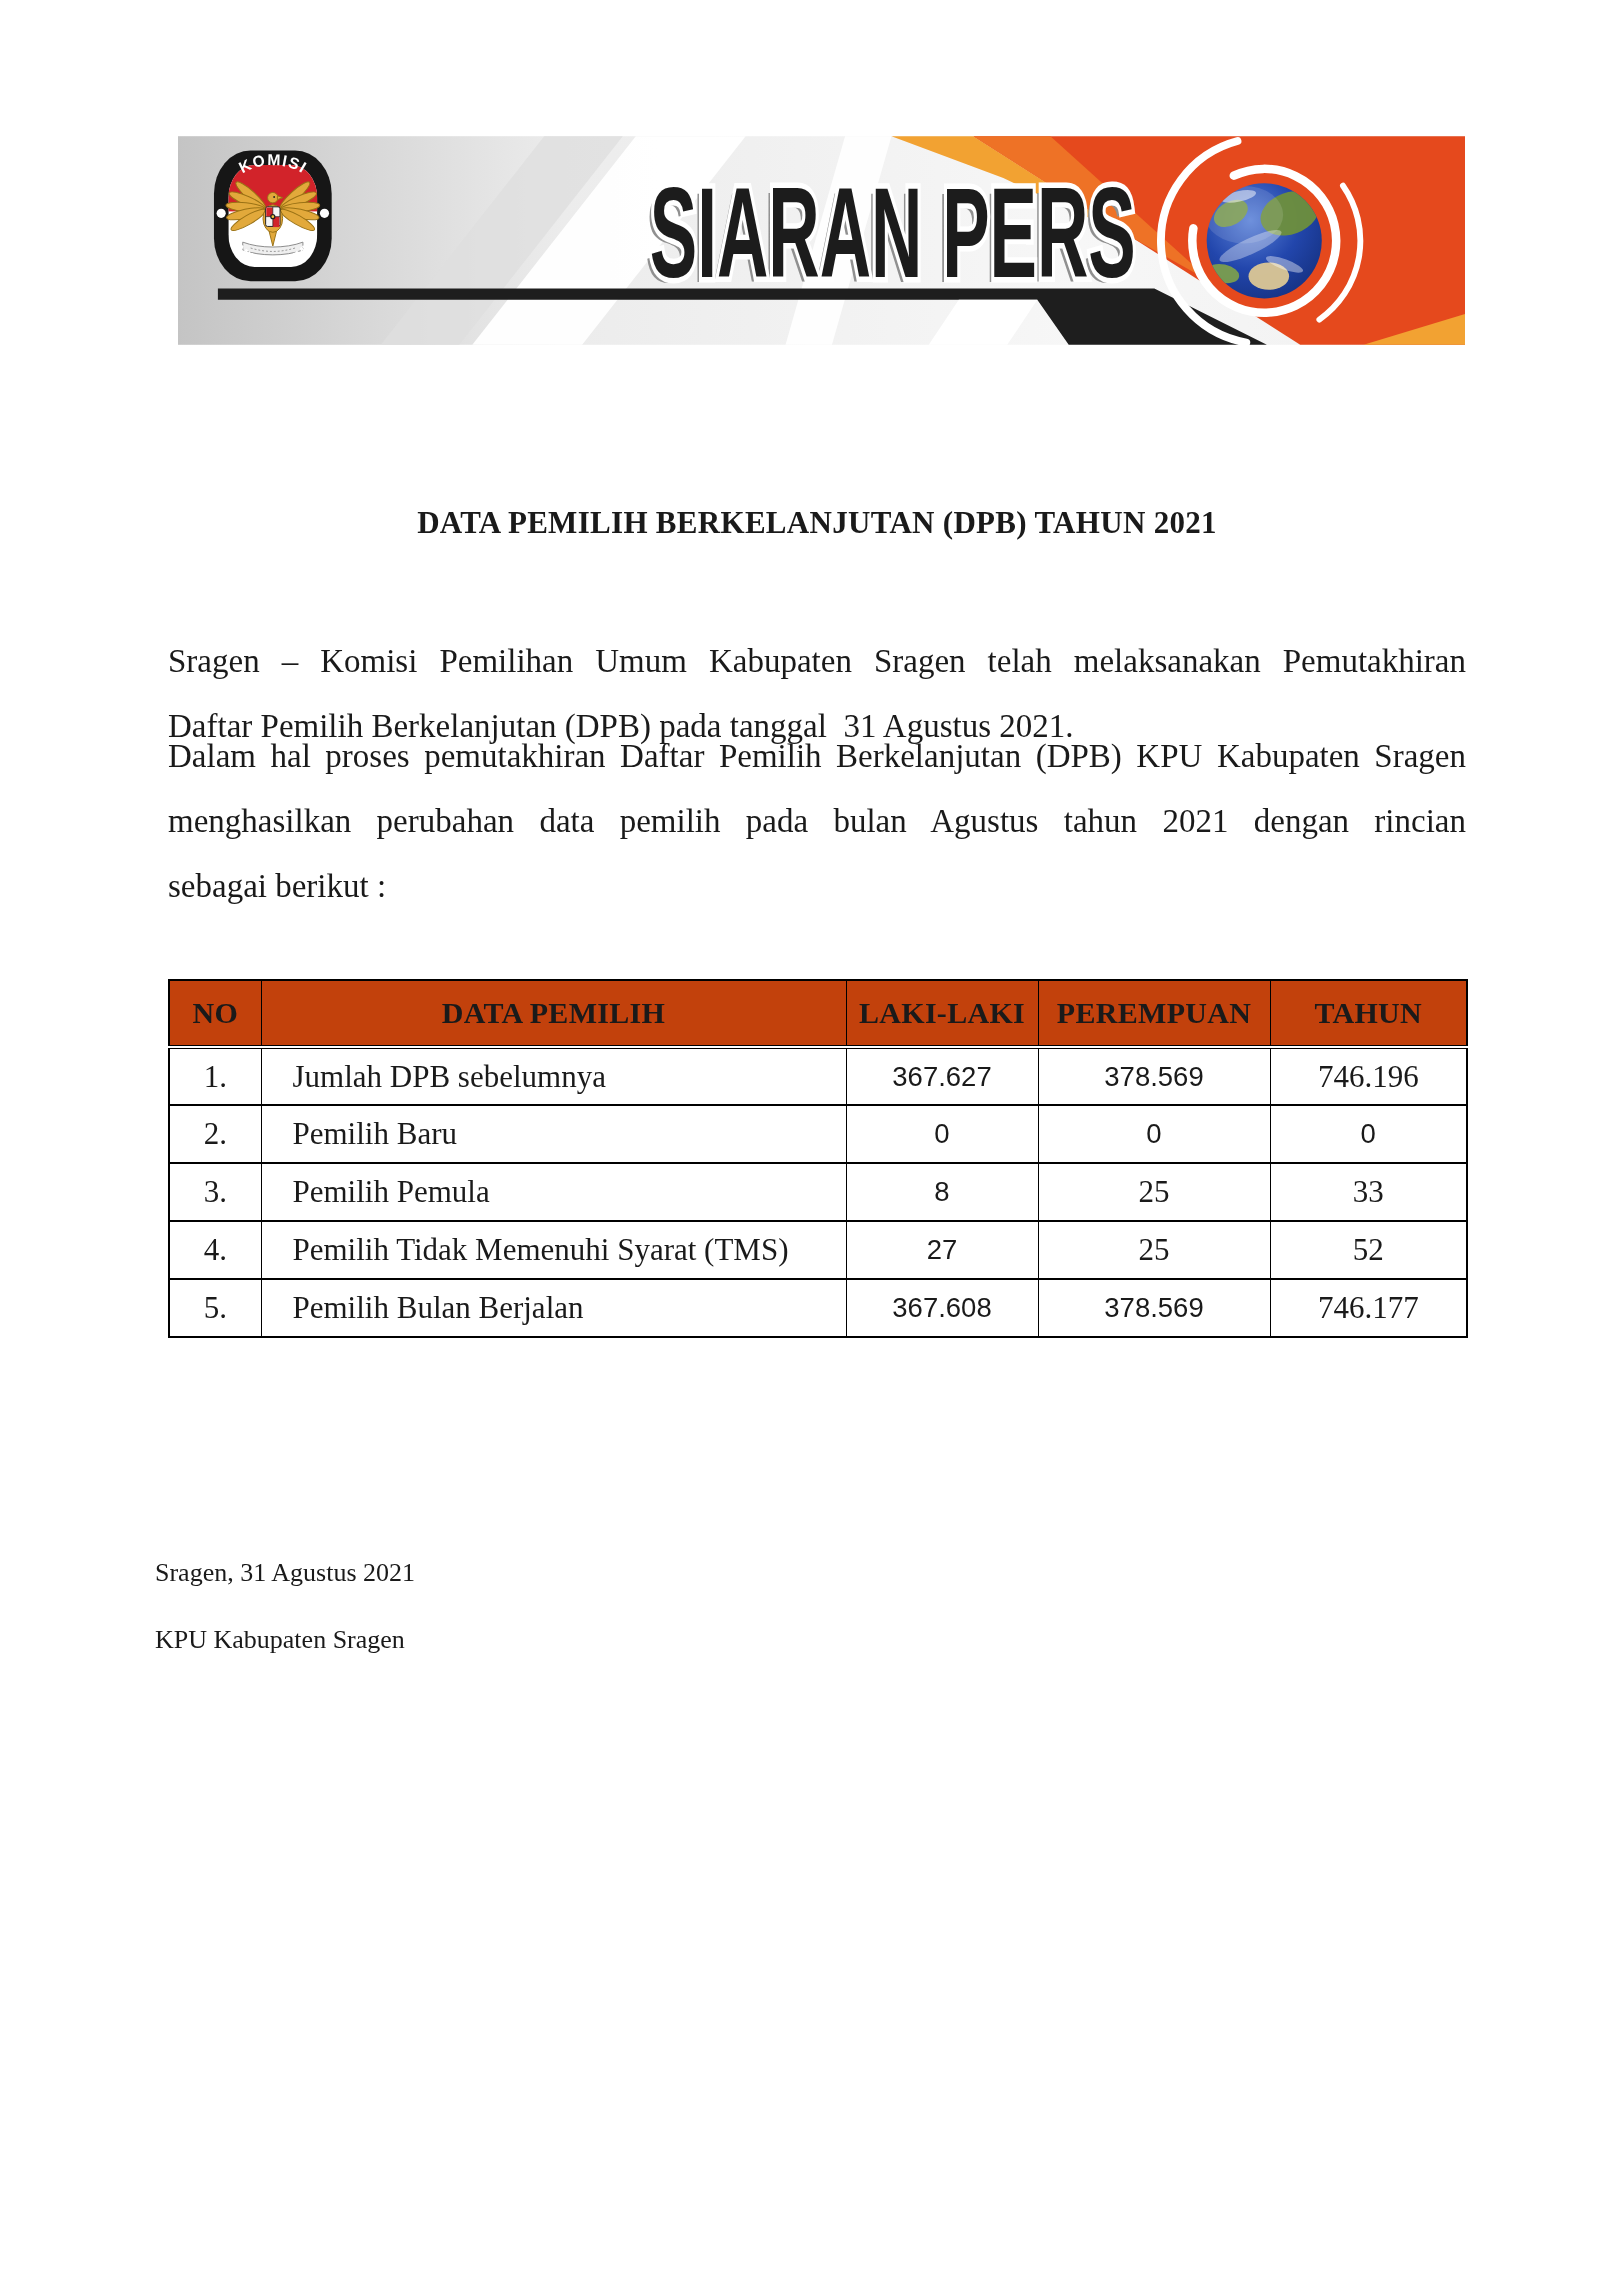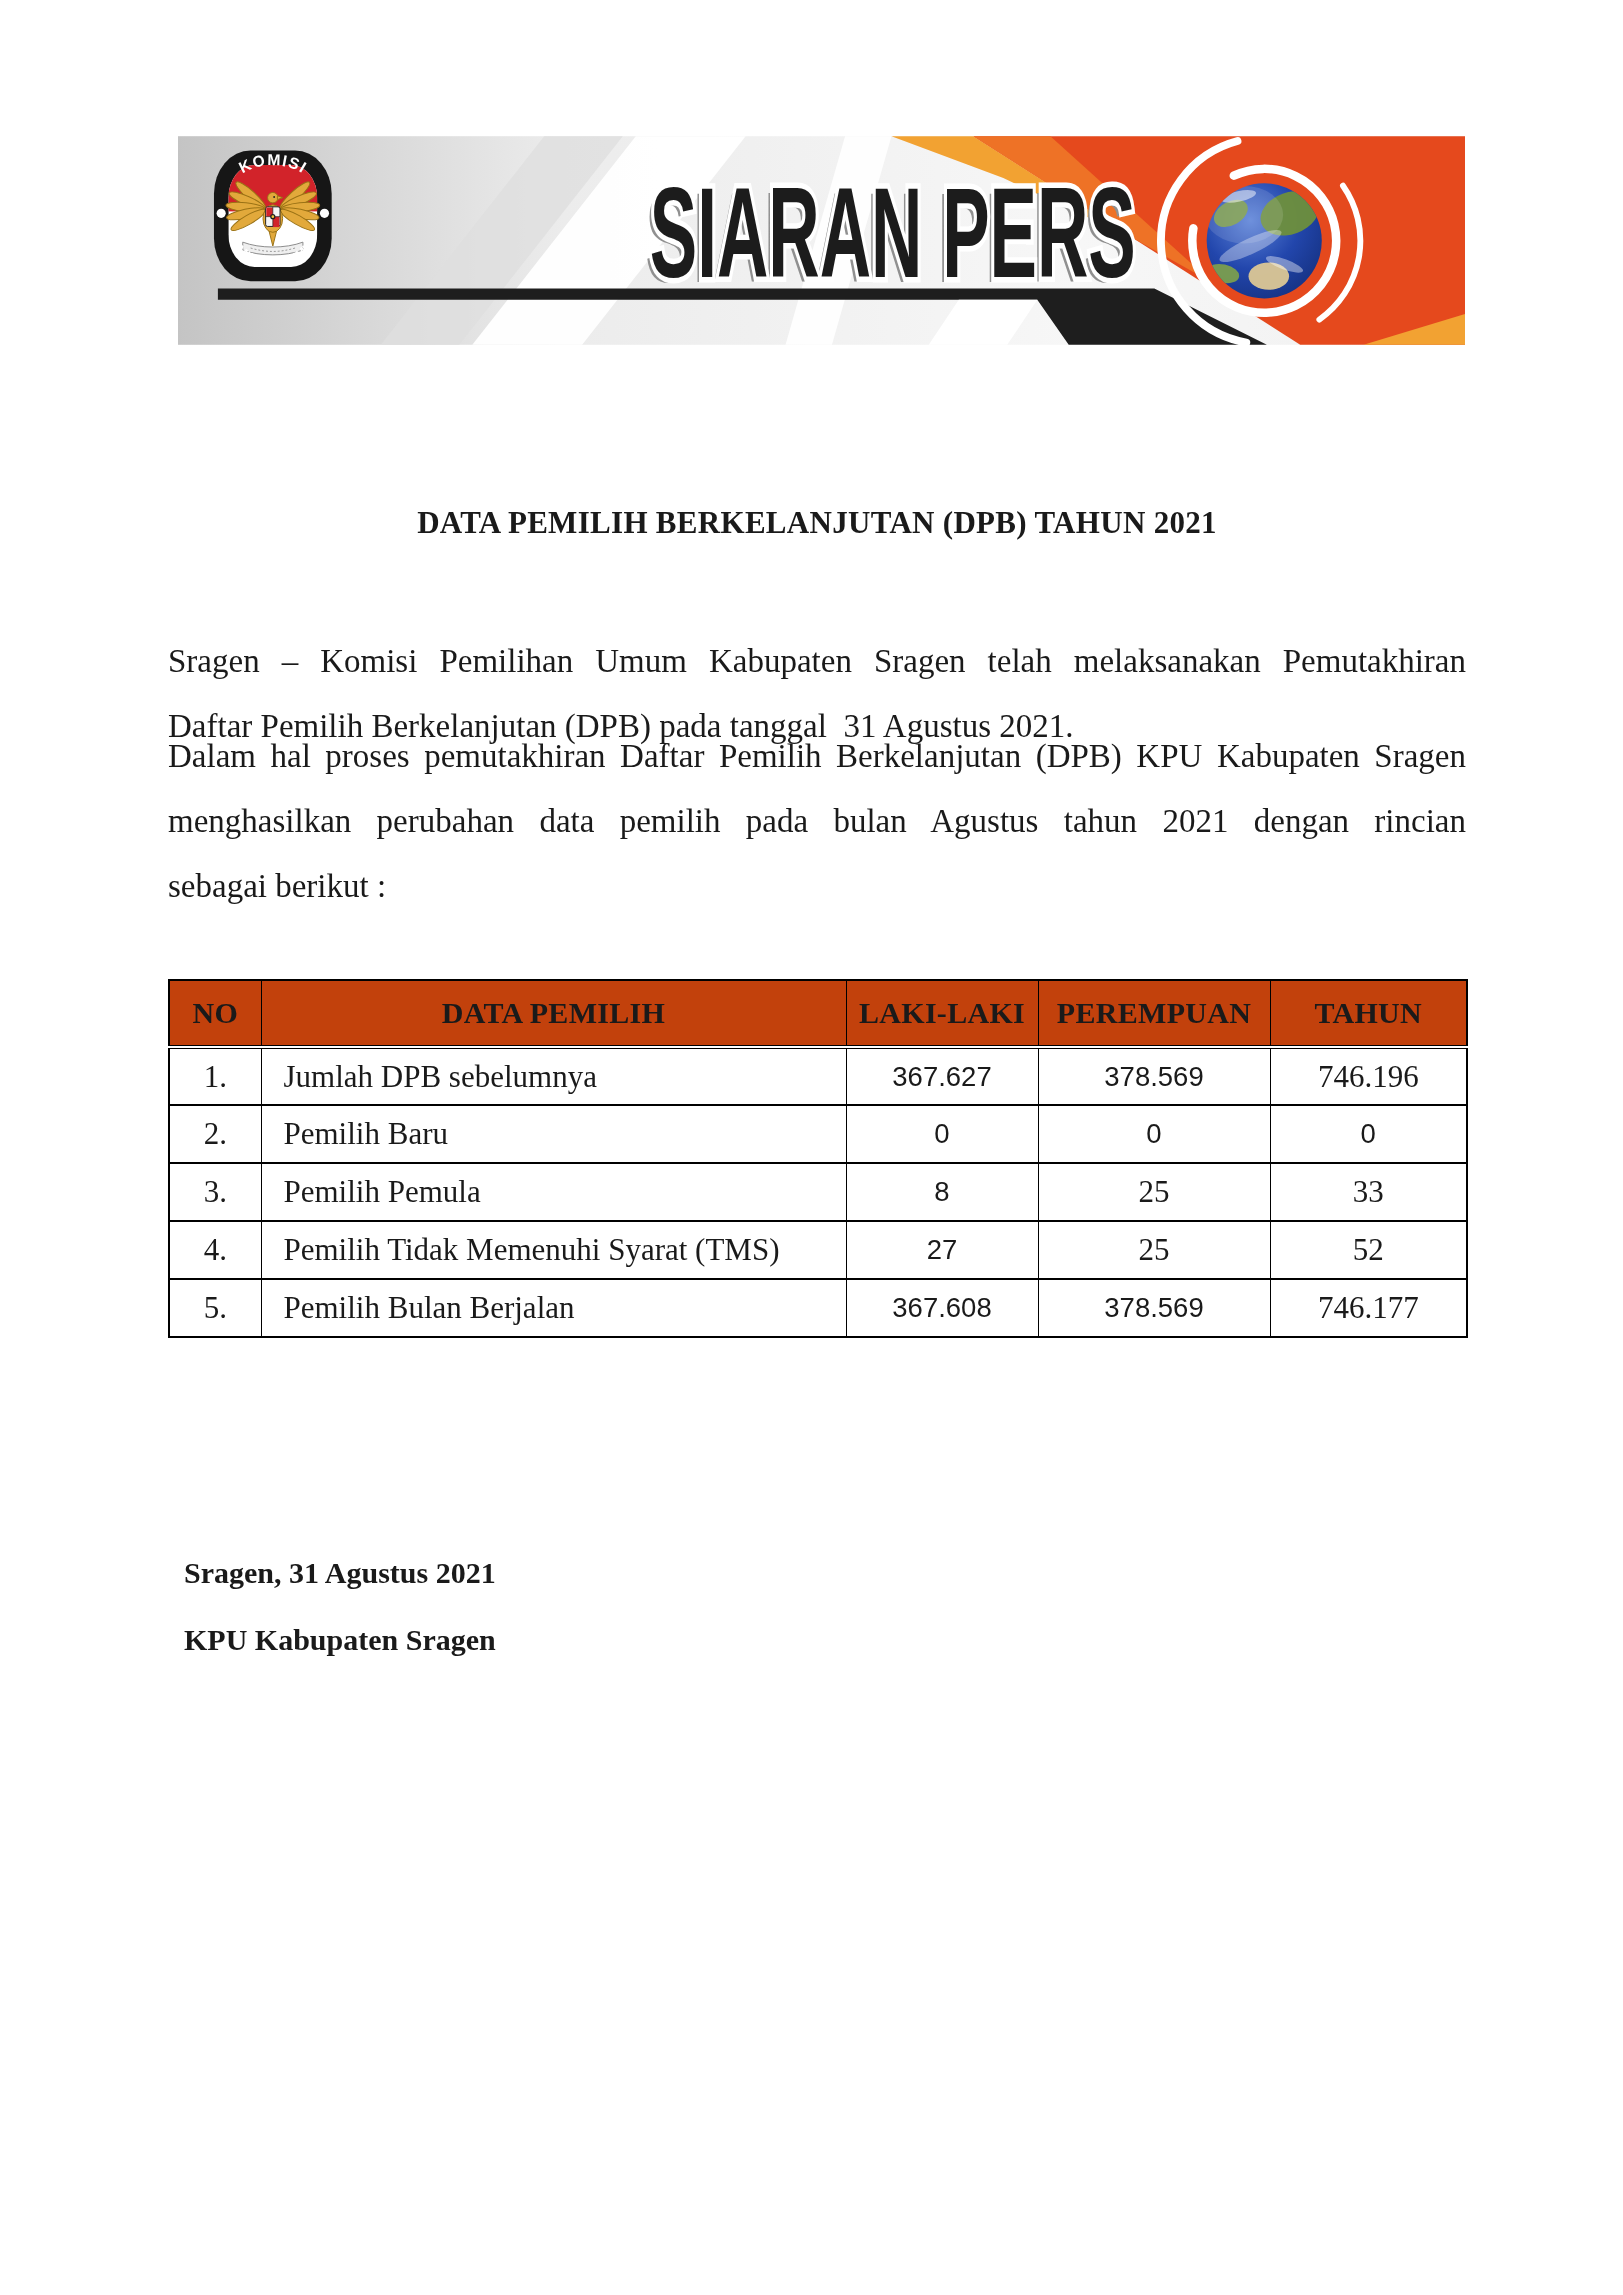--- a/index.html
+++ b/index.html
@@ -34,25 +34,25 @@
     overflow:hidden;vertical-align:middle;
   }
   #dpb-table{border:2.6px solid #000;}
   #dpb-table thead th{
     background:#c2410c;font-weight:bold;font-size:30px;
     border-bottom:4.6px double #000;text-align:center;letter-spacing:0.3px;
   }
   #dpb-table thead tr{height:67px;}
   #dpb-table tbody tr{height:58px;}
   td.c-no{text-align:center;}
-  td.c-label{text-align:left;padding-left:22px;}
+  td.c-label{text-align:left;padding-left:31px;}
   td.c-num{text-align:center;}
   td.sans{font-family:"Liberation Sans", sans-serif;font-size:27.5px;}
   
-  .closing-line{position:absolute;left:184px;width:916px;font-size:30px;line-height:65px;text-align:left;font-weight:bold;}
+  .closing-line{position:absolute;left:155px;width:916px;font-size:26px;line-height:65px;text-align:left;}
 </style>
 </head>
 <body>
 
 <div id="page">
 
   <svg id="banner" viewBox="0 0 1968 319" width="1287" height="209">
     <defs>
       <linearGradient id="grayGrad" x1="0" y1="0" x2="1" y2="0">
         <stop offset="0" stop-color="#C4C4C4"></stop>

